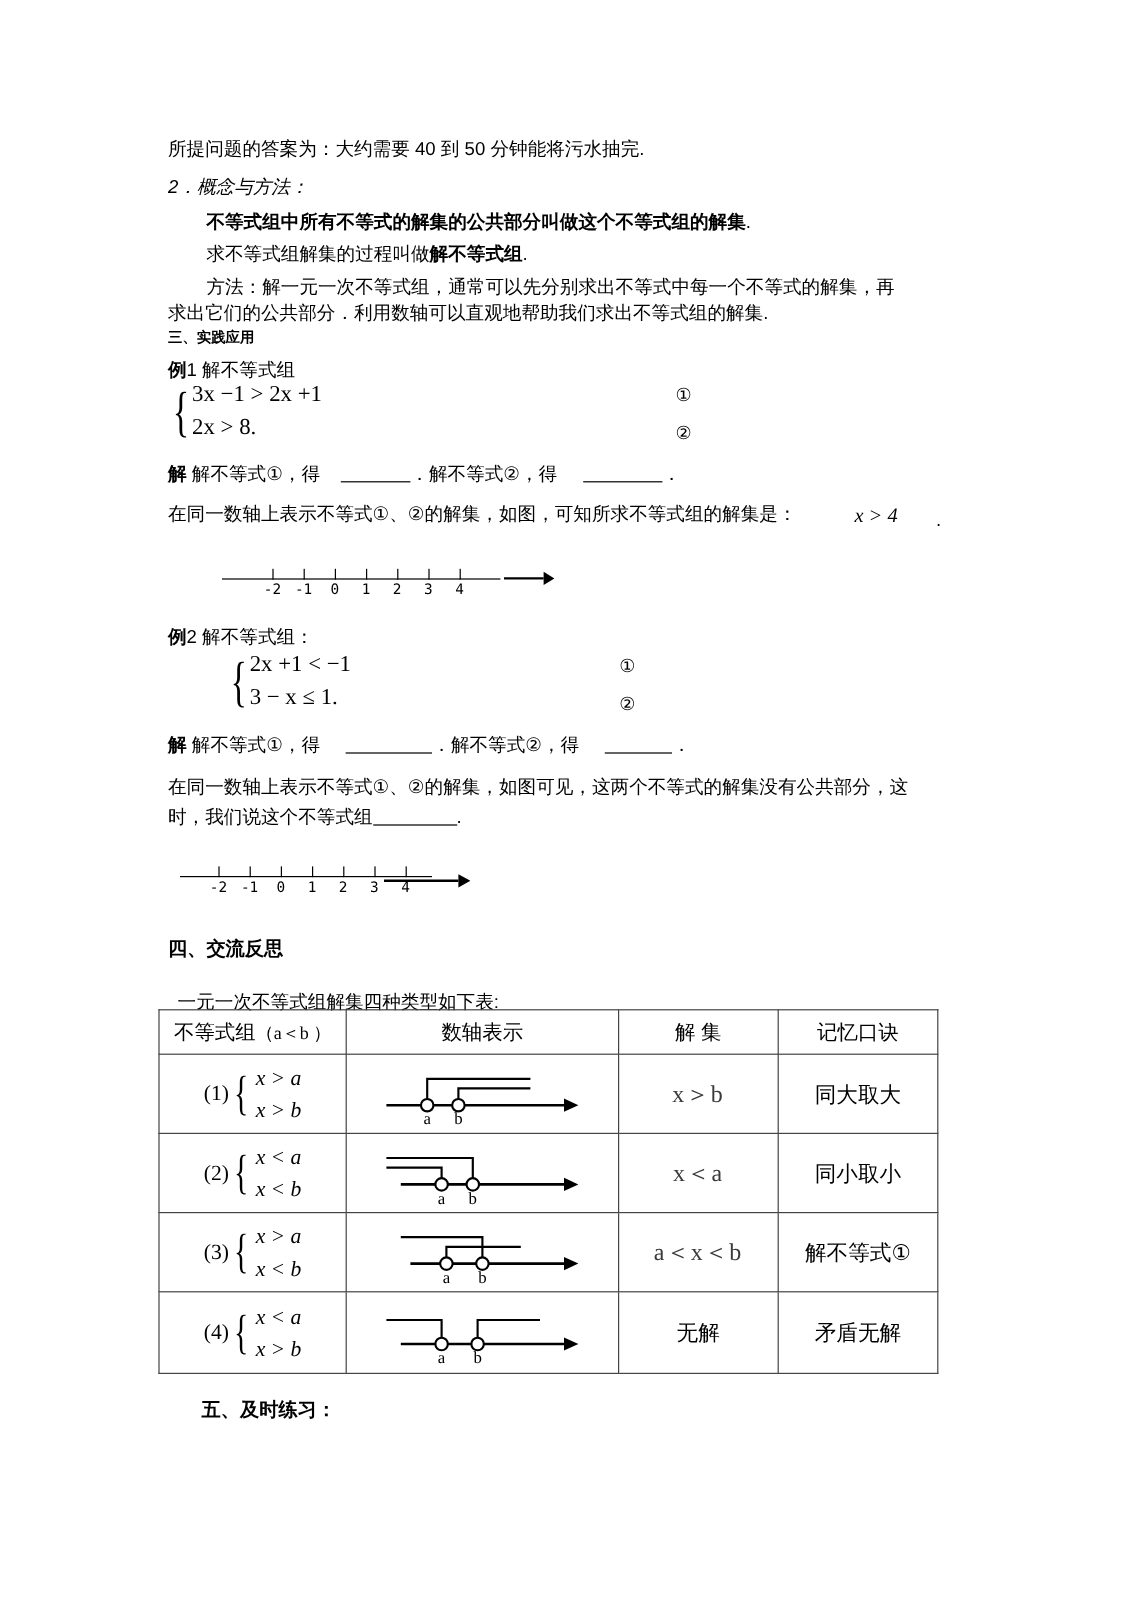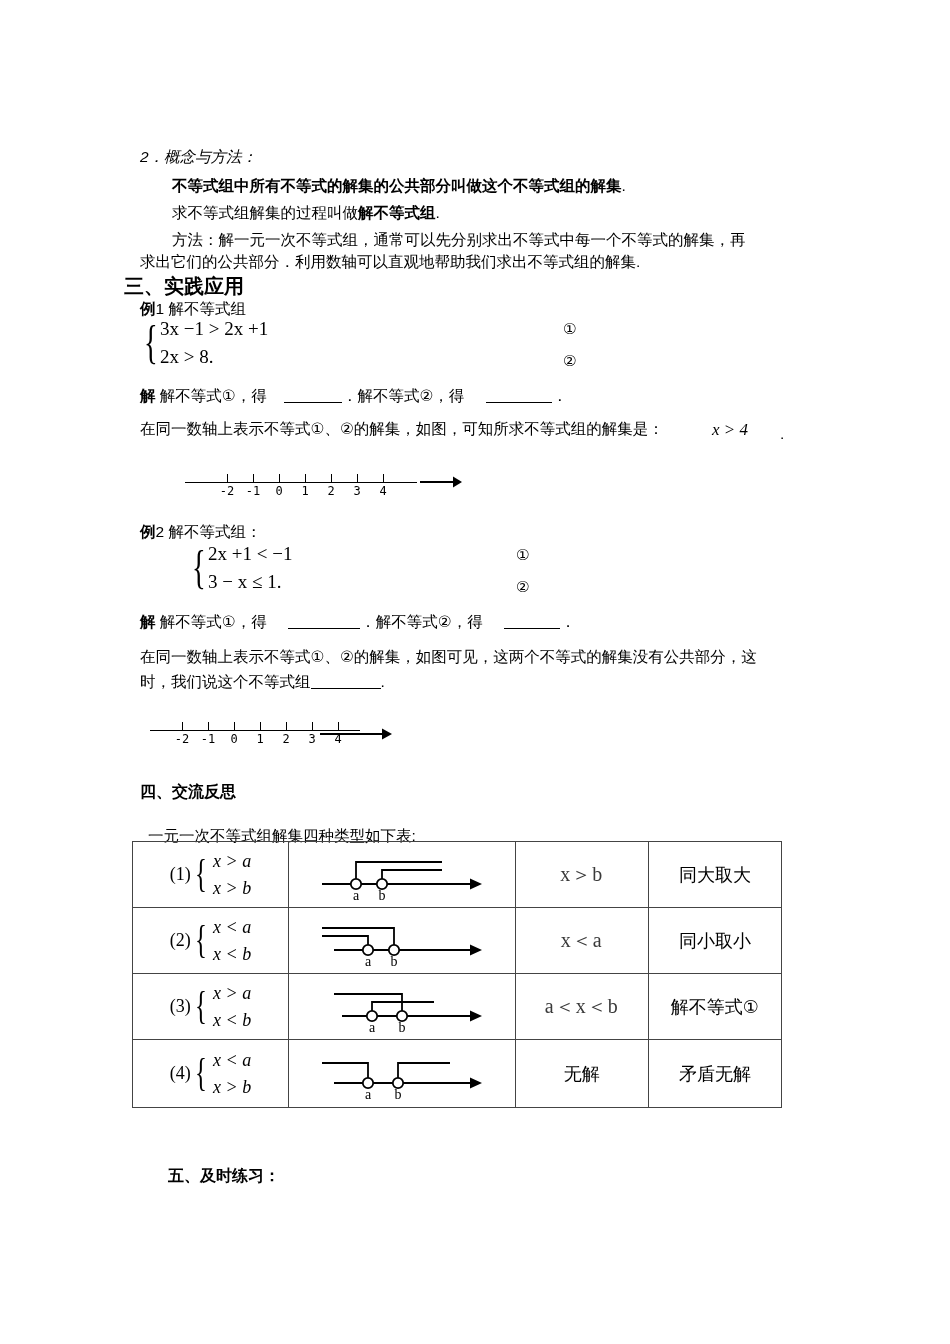--- a/index.html
+++ b/index.html
@@ -56,41 +56,44 @@
   .hdtxt{font-size:17px;}
   .hdsub{font-family:"Liberation Serif","DejaVu Serif",serif;font-size:15px;}
 
   svg{display:block;}
 </style>
 </head>
 <body>
 
 <div class="page">
 
+  <div class="ln" style="left:140px;top:115px;">
+    <span class="run">所提问题的答案为：大约需要 40 到 50 分钟能将污水抽完.</span>
+  </div>
 
   <div class="ln" style="left:140px;top:147px;font-style:italic;">
     <span class="run">2．概念与方法：</span>
   </div>
 
   <div class="ln" style="left:172px;top:176px;">
     <span class="run b">不等式组中所有不等式的解集的公共部分叫做这个不等式组的解集</span><span class="run">.</span>
   </div>
 
   <div class="ln" style="left:172px;top:203px;">
     <span class="run">求不等式组解集的过程叫做</span><span class="run b">解不等式组</span><span class="run">.</span>
   </div>
 
   <div class="ln" style="left:172px;top:230px;">
     <span class="run">方法：解一元一次不等式组，通常可以先分别求出不等式中每一个不等式的解集，再</span>
   </div>
   <div class="ln" style="left:140px;top:252px;">
     <span class="run">求出它们的公共部分．利用数轴可以直观地帮助我们求出不等式组的解集.</span>
   </div>
 
-  <div class="ln b" style="left:124px;top:274px;font-size:20px;font-family:Liberation Serif, serif;">
+  <div class="ln b" style="left:140px;top:274px;font-size:12px;font-family:Liberation Serif, serif;">
     <span class="run">三、实践应用</span>
   </div>
 
   <div class="ln" style="left:140px;top:299px;">
     <span class="run b">例</span><span class="run">1 解不等式组</span>
   </div>
 
   <div class="sys" style="left:144px;top:318px;">
     <div class="sysbrace">{</div>
     <div class="syseqs">
@@ -195,20 +198,34 @@
   </div>
 
   <table class="tbl" style="left:132px;top:841px;width:650px;">
     <colgroup>
       <col style="width:150px;">
       <col style="width:218px;">
       <col style="width:128px;">
       <col style="width:128px;">
     </colgroup>
     <tbody>
+      <tr>
+        <td class="hd">
+          <span class="hdtxt">不等式组</span><span class="hdsub">（a＜b ）</span>
+        </td>
+        <td class="hd">
+          <span class="hdtxt">数轴表示</span>
+        </td>
+        <td class="hd">
+          <span class="hdtxt">解 集</span>
+        </td>
+        <td class="hd">
+          <span class="hdtxt">记忆口诀</span>
+        </td>
+      </tr>
 
       <tr style="height:66px;">
         <td>
           <div class="cellsys">
             <span class="lbl">(1)</span>
             <span class="sysbrace">{</span>
             <span class="syseqs">
               <div class="mi">x &gt; a</div>
               <div class="mi">x &gt; b</div>
             </span>

